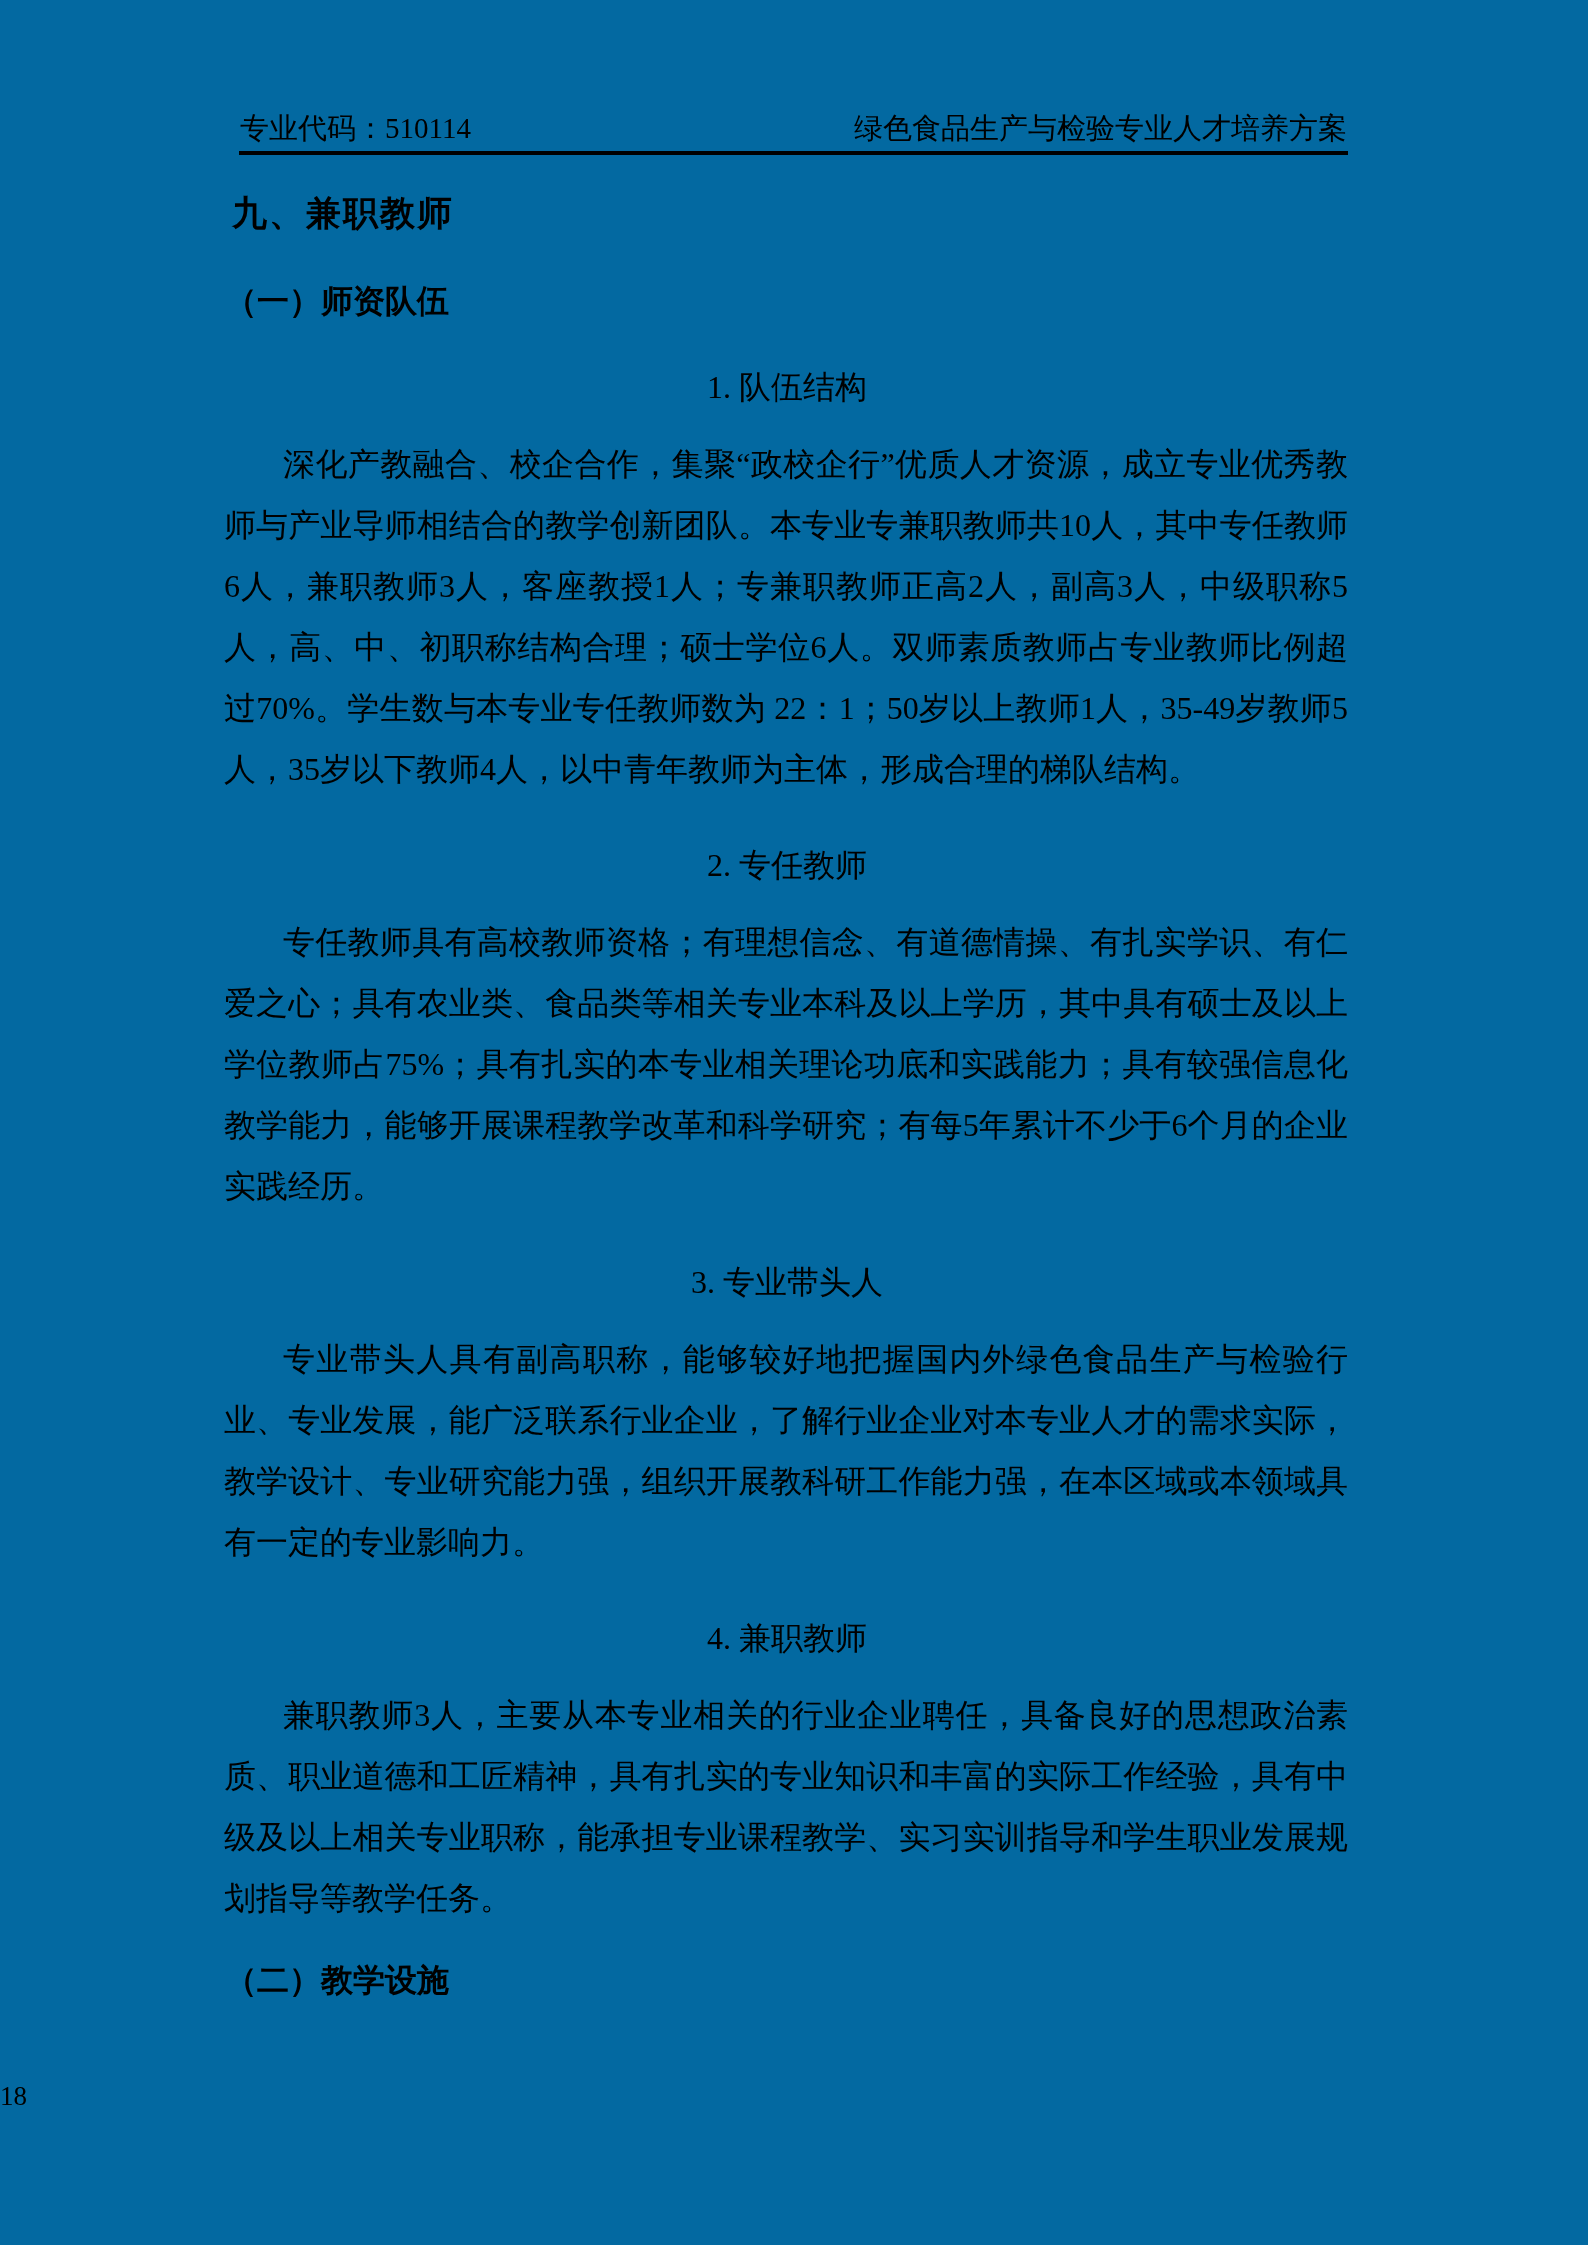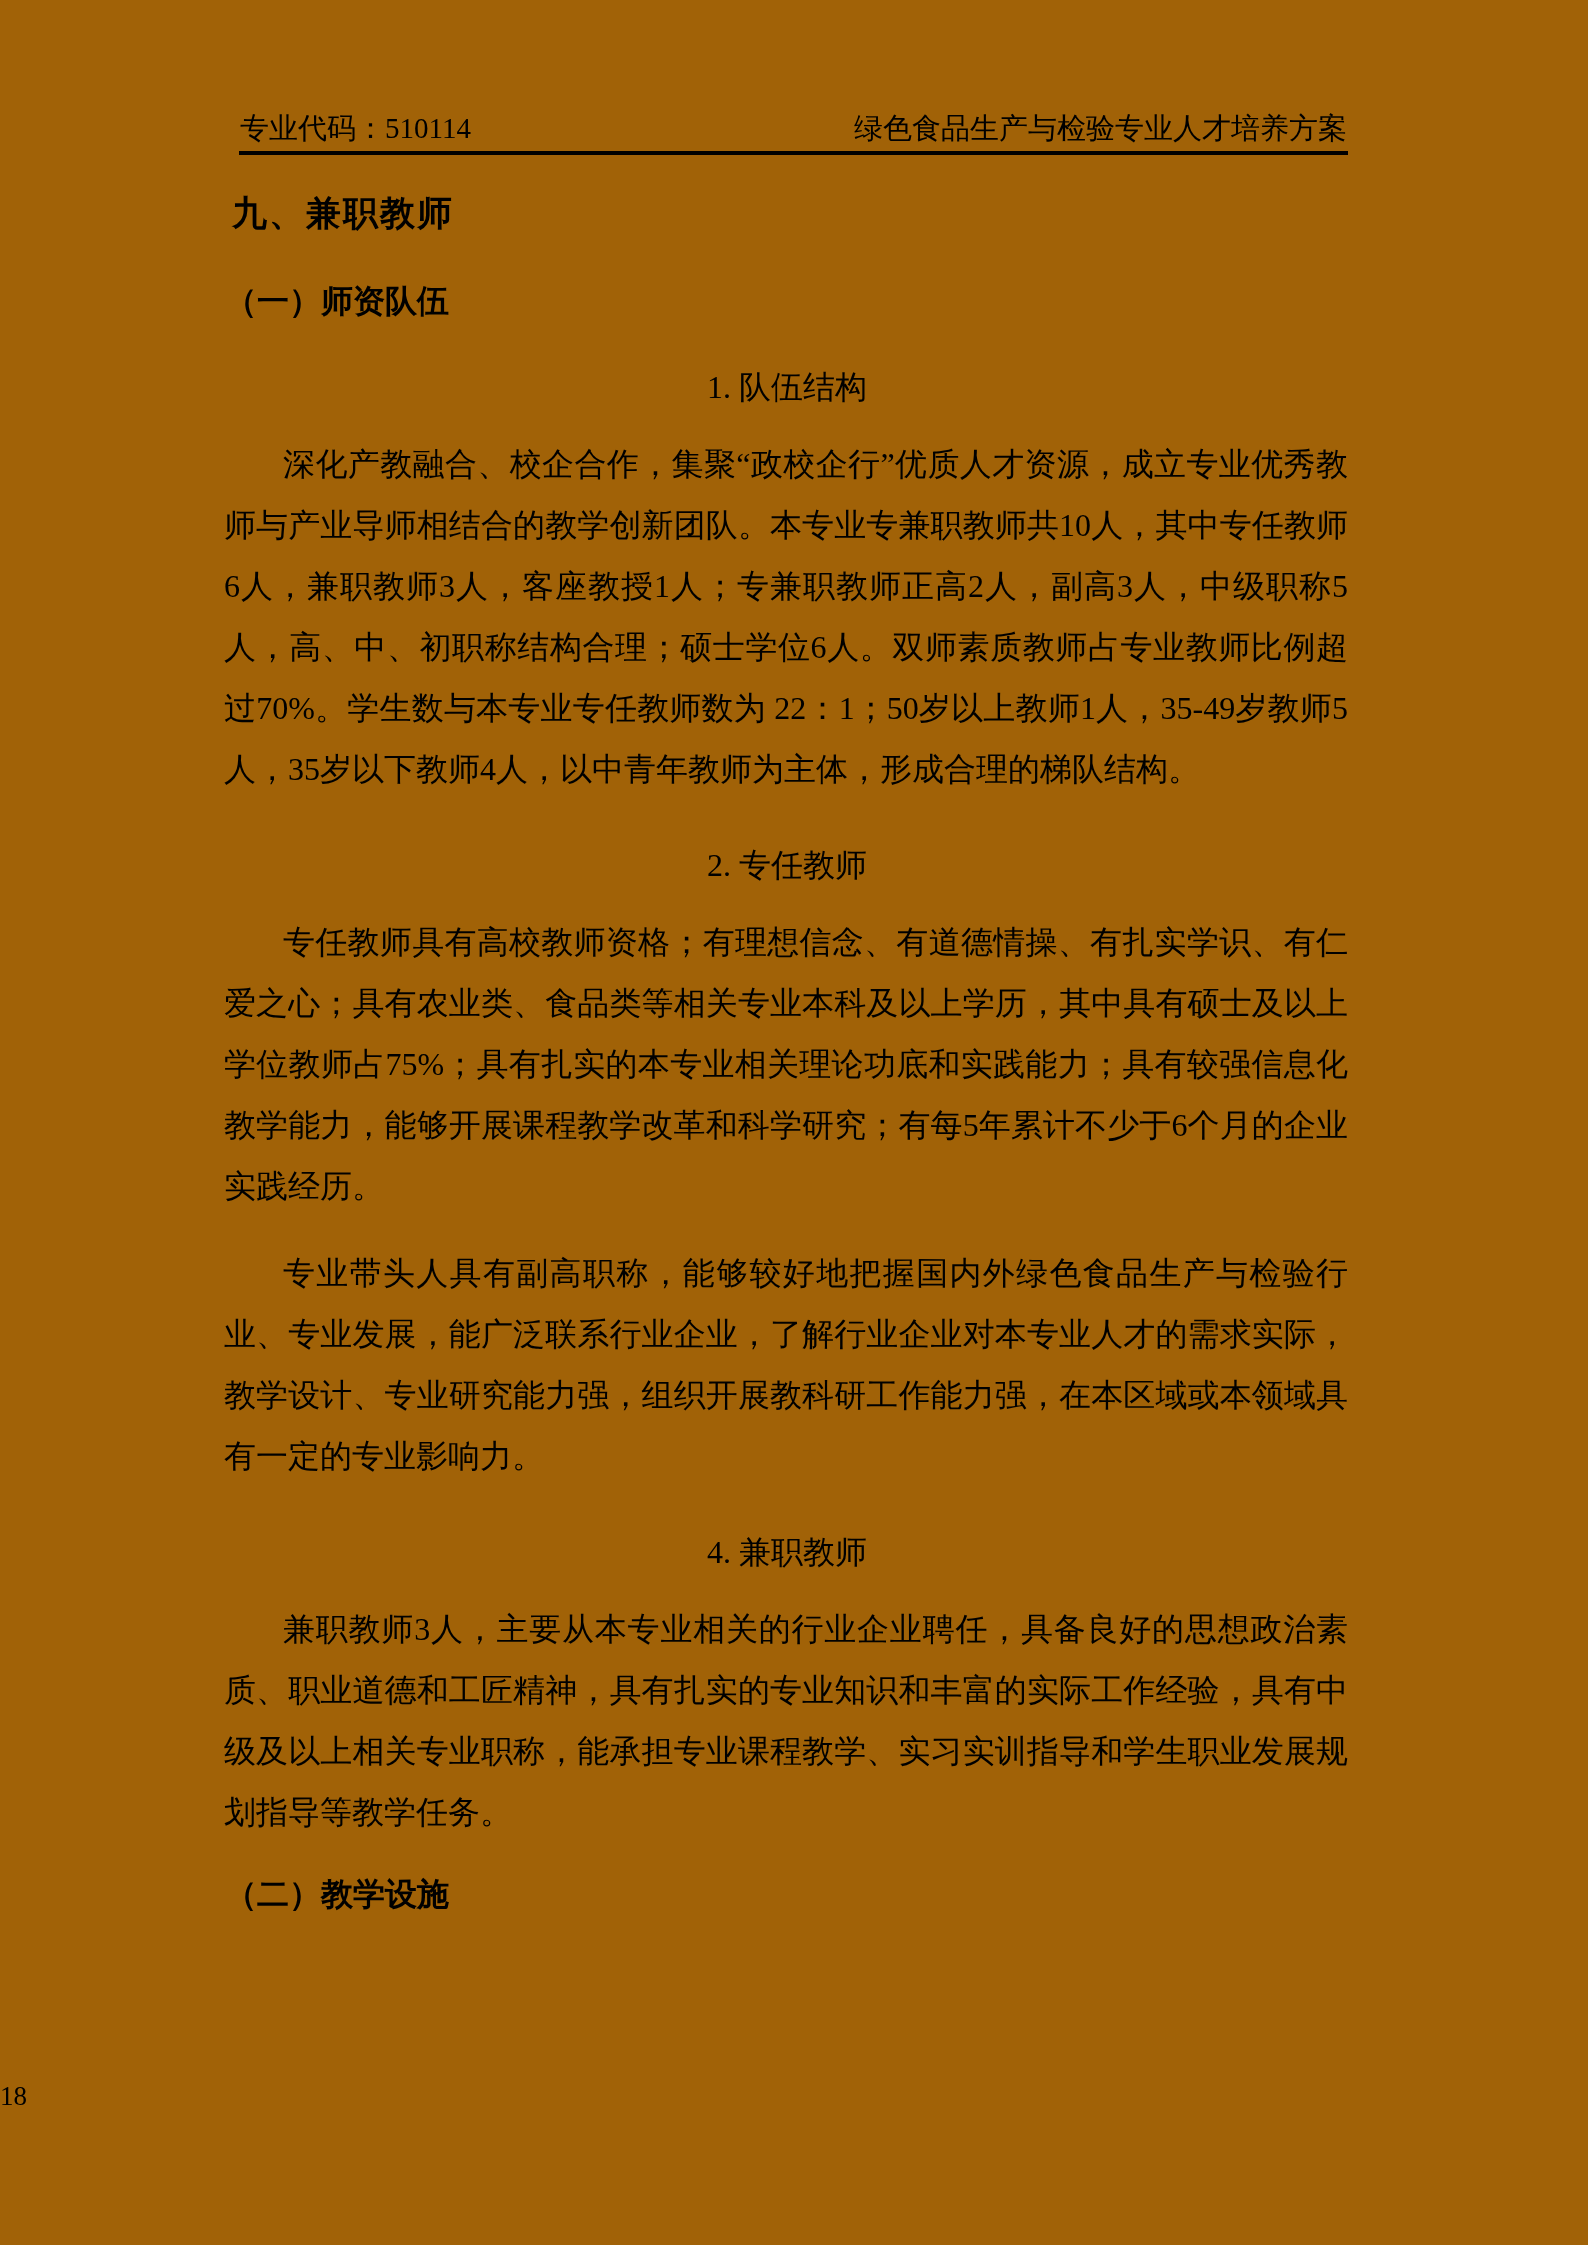--- a/index.html
+++ b/index.html
@@ -4,21 +4,21 @@
 <style>
   html, body {
     margin: 0;
     padding: 0;
     background: #ffffff;
   }
   .page {
     position: relative;
     width: 1588px;
     height: 2245px;
-    background: #a16207;
+    background: #0369a1;
     color: #000000;
     font-family: "Liberation Serif", "DejaVu Serif", serif;
     overflow: hidden;
   }
   
   .hdr-left {
     position: absolute;
     top: 110px;
     left: 240px;
     font-size: 29px;
@@ -109,20 +109,21 @@
     <h2 class="sec-head">（一）师资队伍</h2>
 
     <h3 class="sub-head">1. 队伍结构</h3>
 
     <p class="para">深化产教融合、校企合作，集聚“政校企行”优质人才资源，成立专业优秀教师与产业导师相结合的教学创新团队。本专业专兼职教师共10人，其中专任教师6人，兼职教师3人，客座教授1人；专兼职教师正高2人，副高3人，中级职称5人，高、中、初职称结构合理；硕士学位6人。双师素质教师占专业教师比例超过70%。学生数与本专业专任教师数为 22：1；50岁以上教师1人，35-49岁教师5人，35岁以下教师4人，以中青年教师为主体，形成合理的梯队结构。</p>
 
     <h3 class="sub-head">2. 专任教师</h3>
 
     <p class="para">专任教师具有高校教师资格；有理想信念、有道德情操、有扎实学识、有仁爱之心；具有农业类、食品类等相关专业本科及以上学历，其中具有硕士及以上学位教师占75%；具有扎实的本专业相关理论功底和实践能力；具有较强信息化教学能力，能够开展课程教学改革和科学研究；有每5年累计不少于6个月的企业实践经历。</p>
 
+    <h3 class="sub-head">3. 专业带头人</h3>
 
     <p class="para">专业带头人具有副高职称，能够较好地把握国内外绿色食品生产与检验行业、专业发展，能广泛联系行业企业，了解行业企业对本专业人才的需求实际，教学设计、专业研究能力强，组织开展教科研工作能力强，在本区域或本领域具有一定的专业影响力。</p>
 
     <h3 class="sub-head">4. 兼职教师</h3>
 
     <p class="para">兼职教师3人，主要从本专业相关的行业企业聘任，具备良好的思想政治素质、职业道德和工匠精神，具有扎实的专业知识和丰富的实际工作经验，具有中级及以上相关专业职称，能承担专业课程教学、实习实训指导和学生职业发展规划指导等教学任务。</p>
 
     <h2 class="sec-head last">（二）教学设施</h2>
 
   </div>

